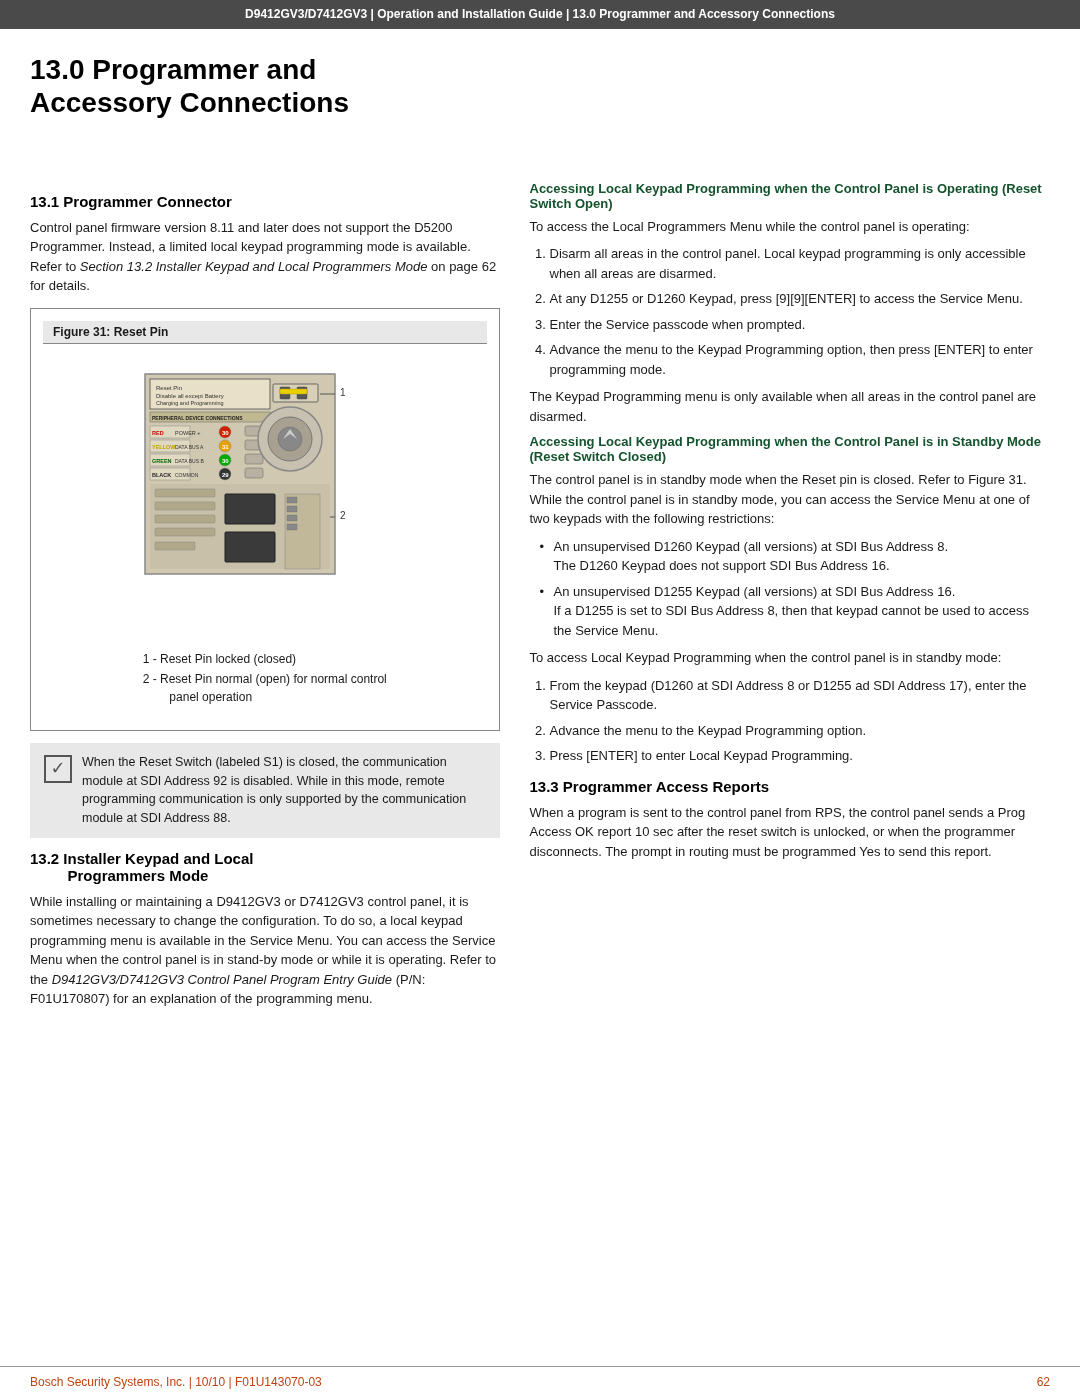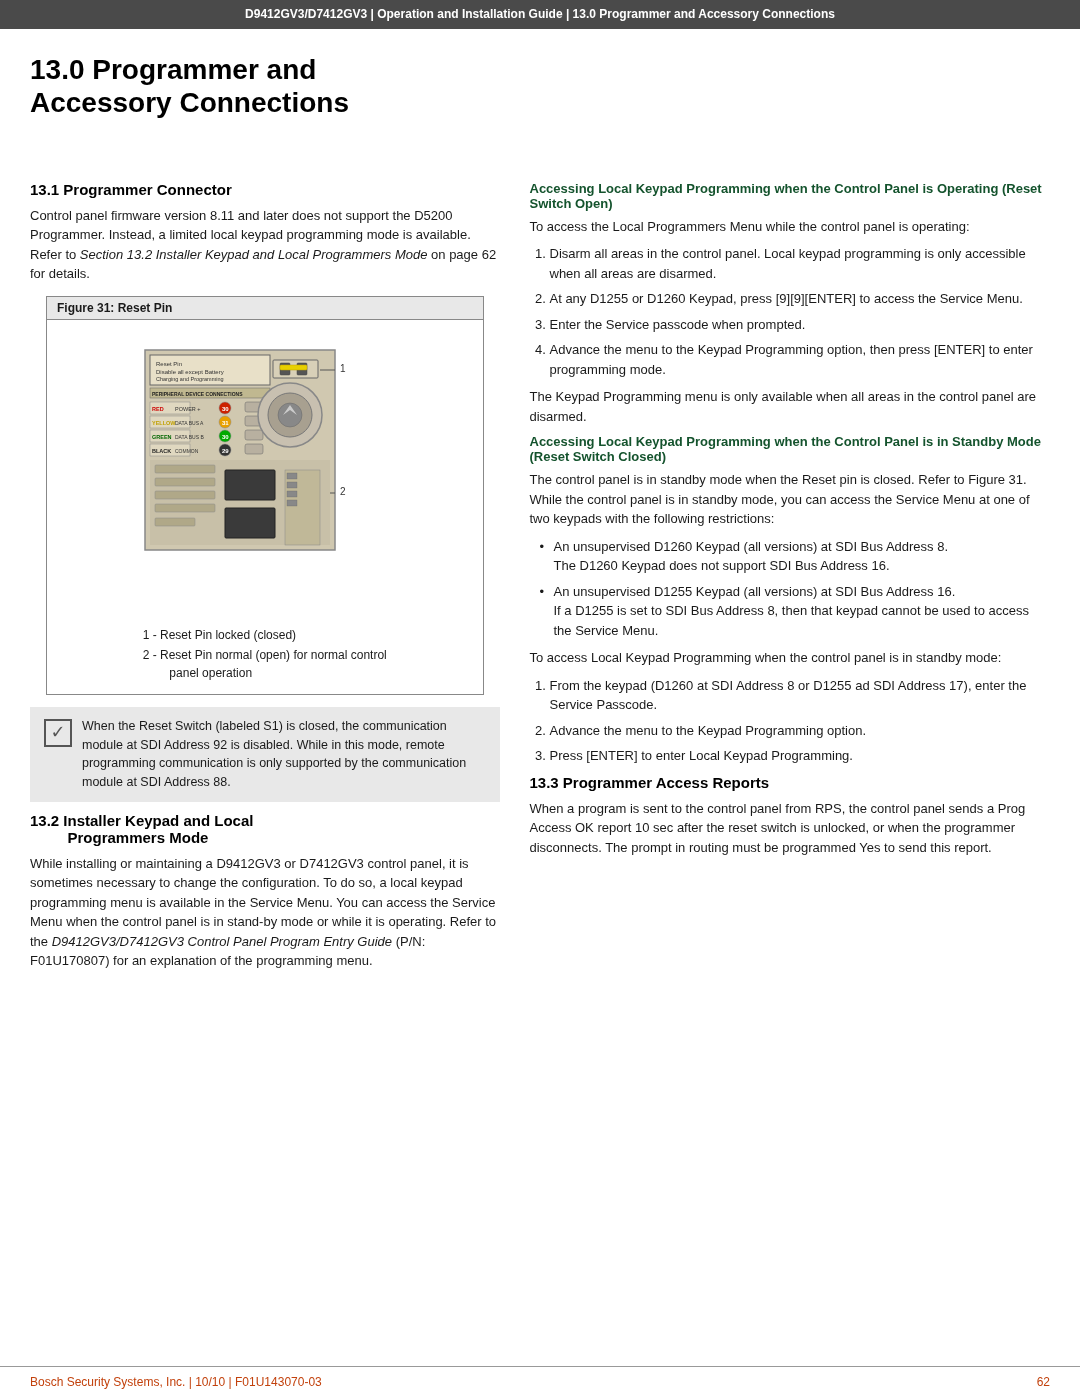--- a/index.html
+++ b/index.html
@@ -69,41 +69,42 @@
     .right-col {
       flex: 1 1 50%;
     }
 
     
     .section-heading {
       font-size: 15px;
       font-weight: bold;
       margin-bottom: 8px;
       color: #000;
+      margin-top: 12px;
     }
 
     .subsection-heading {
       font-size: 13px;
       font-weight: bold;
       margin-bottom: 6px;
       color: #14532d;
     }
 
     p {
       margin-bottom: 8px;
       line-height: 1.5;
     }
 
     em { font-style: italic; }
 
     
     .figure-box {
       border: 1px solid #888;
-      margin: 12px 16px;
-      padding: 0;
+      margin: 12px 0;
+      padding: 12px;
     }
 
     .figure-title {
       background: #e8e8e8;
       padding: 4px 10px;
       font-weight: bold;
       font-size: 12px;
       border-bottom: 1px solid #888;
     }
 

